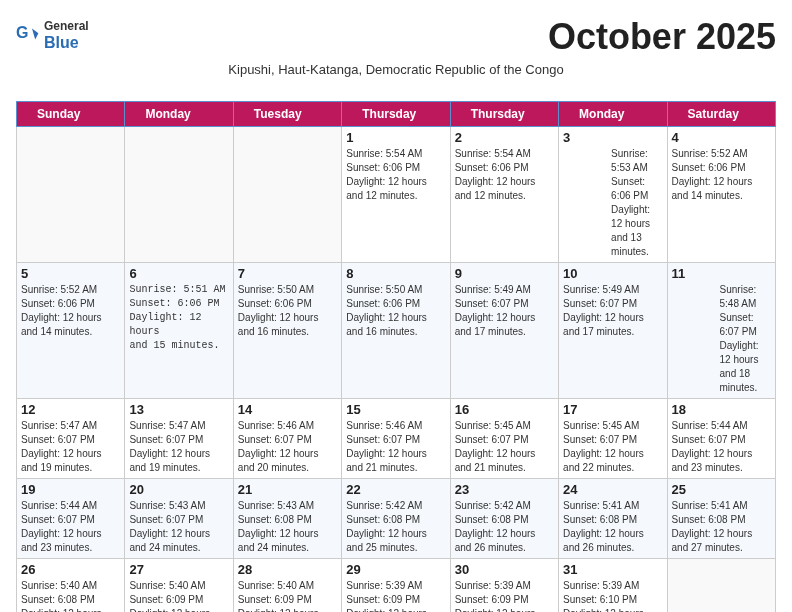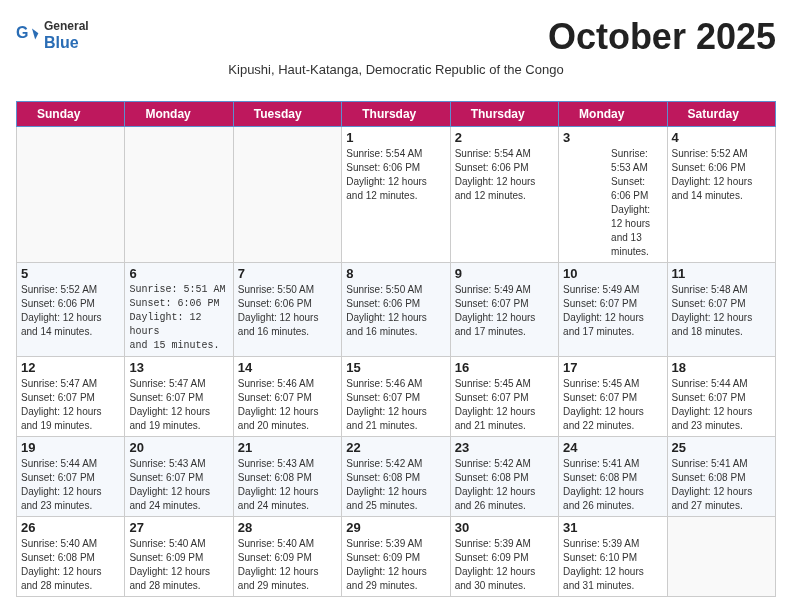--- a/index.html
+++ b/index.html
@@ -191,21 +191,21 @@
         </td>
         <td>
           <div class="day-number">10</div>
           <div class="day-info" style="white-space: pre-line;">Sunrise: 5:49 AM
 Sunset: 6:07 PM
 Daylight: 12 hours
 and 17 minutes.</div>
         </td>
         <td>
           <div class="day-number">11</div>
-          <div class="day-info" style="white-space: pre-line;">Sunrise: 5:48 AM
+          <div class="day-info" style="white-space: pre-line; margin-left: 48px;">Sunrise: 5:48 AM
 Sunset: 6:07 PM
 Daylight: 12 hours
 and 18 minutes.</div>
         </td>
       </tr>
       <tr>
         <td>
           <div class="day-number">12</div>
           <div class="day-info" style="white-space: pre-line;">Sunrise: 5:47 AM
 Sunset: 6:07 PM

